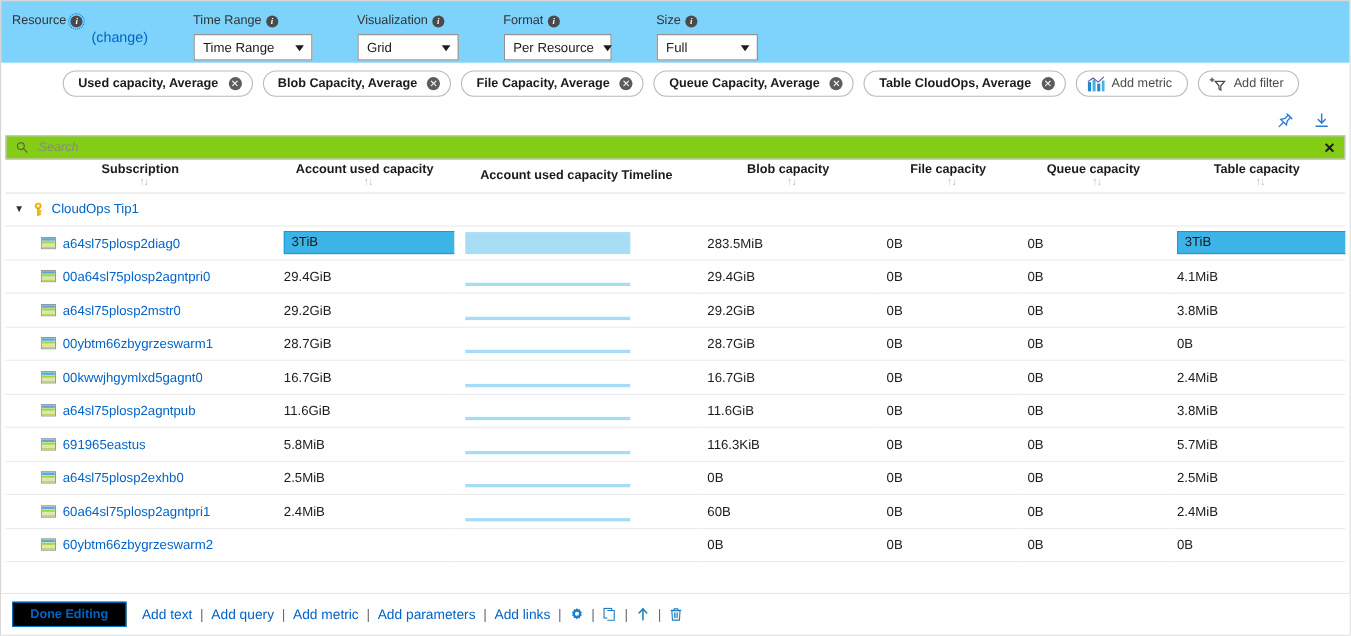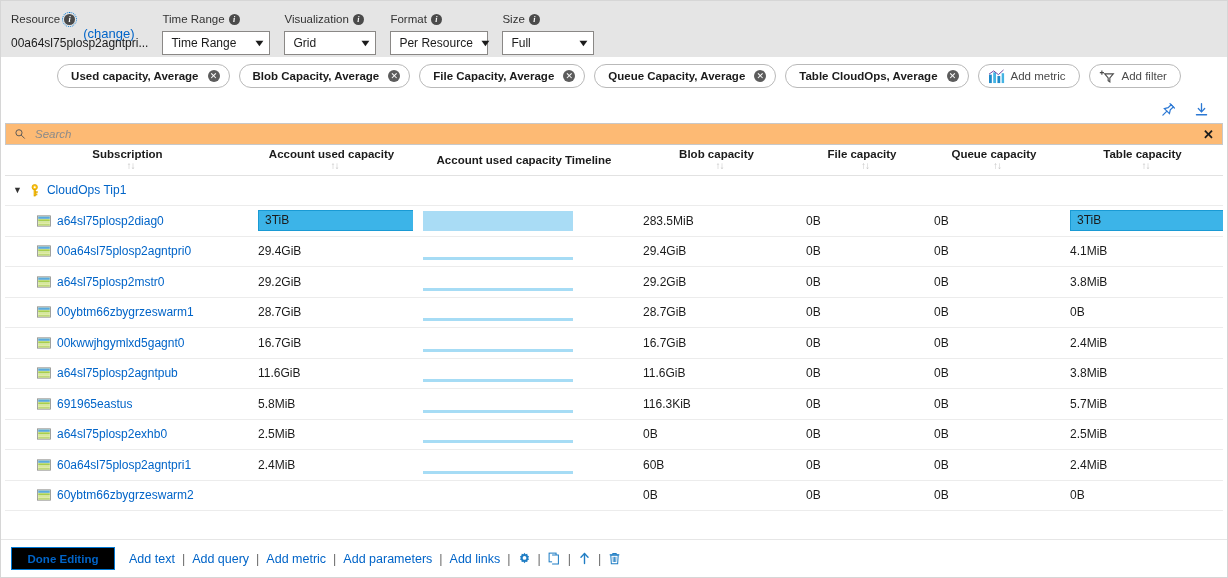--- a/index.html
+++ b/index.html
@@ -19,21 +19,22 @@
     font-size: 12px;
     color: #1b1b1b;
   }
 
   
   .param-bar {
     display: flex;
     align-items: flex-start;
     padding: 10px 0 0 10px;
     height: 56px;
-    background: #e5e5e5;
+    background: #7dd3fc;
+    gap: 27px;
   }
   .param-group { margin-right: 14px; }
   .param-label {
     display: flex;
     align-items: center;
     font-size: 11.5px;
     color: #333;
     height: 16px;
     margin-bottom: 4px;
     white-space: nowrap;
@@ -173,21 +174,21 @@
   }
   .tb-icon { cursor: pointer; display: inline-flex; }
 
   
   .search-row {
     margin: 0 4px;
     height: 22px;
     border: 1px solid #c8c8c8;
     display: flex;
     align-items: center;
-    background: #fdba74;
+    background: #84cc16;
   }
   .search-row .mag { padding: 0 7px 0 8px; display: inline-flex; flex: none; }
   .search-input {
     flex: 1;
     border: none;
     outline: none;
     font-size: 11.5px;
     font-style: italic;
     color: #555;
     font-family: "Liberation Sans", sans-serif;
@@ -339,21 +340,20 @@
 <div id="app">
 
   <div class="param-bar">
 
     <div class="param-group">
       <div class="param-label">
         <span class="lbl-text">Resource</span>
         <span class="info-icon focused">i</span>
         <span class="change-link">(change)</span>
       </div>
-      <div class="resource-value">00a64sl75plosp2agntpri...</div>
     </div>
 
     <div class="param-group">
       <div class="param-label">
         <span class="lbl-text">Time Range</span>
         <span class="info-icon">i</span>
       </div>
       <div class="dropdown dd-timerange">
         <span>Time Range</span>
         <span class="chev">▼</span>

